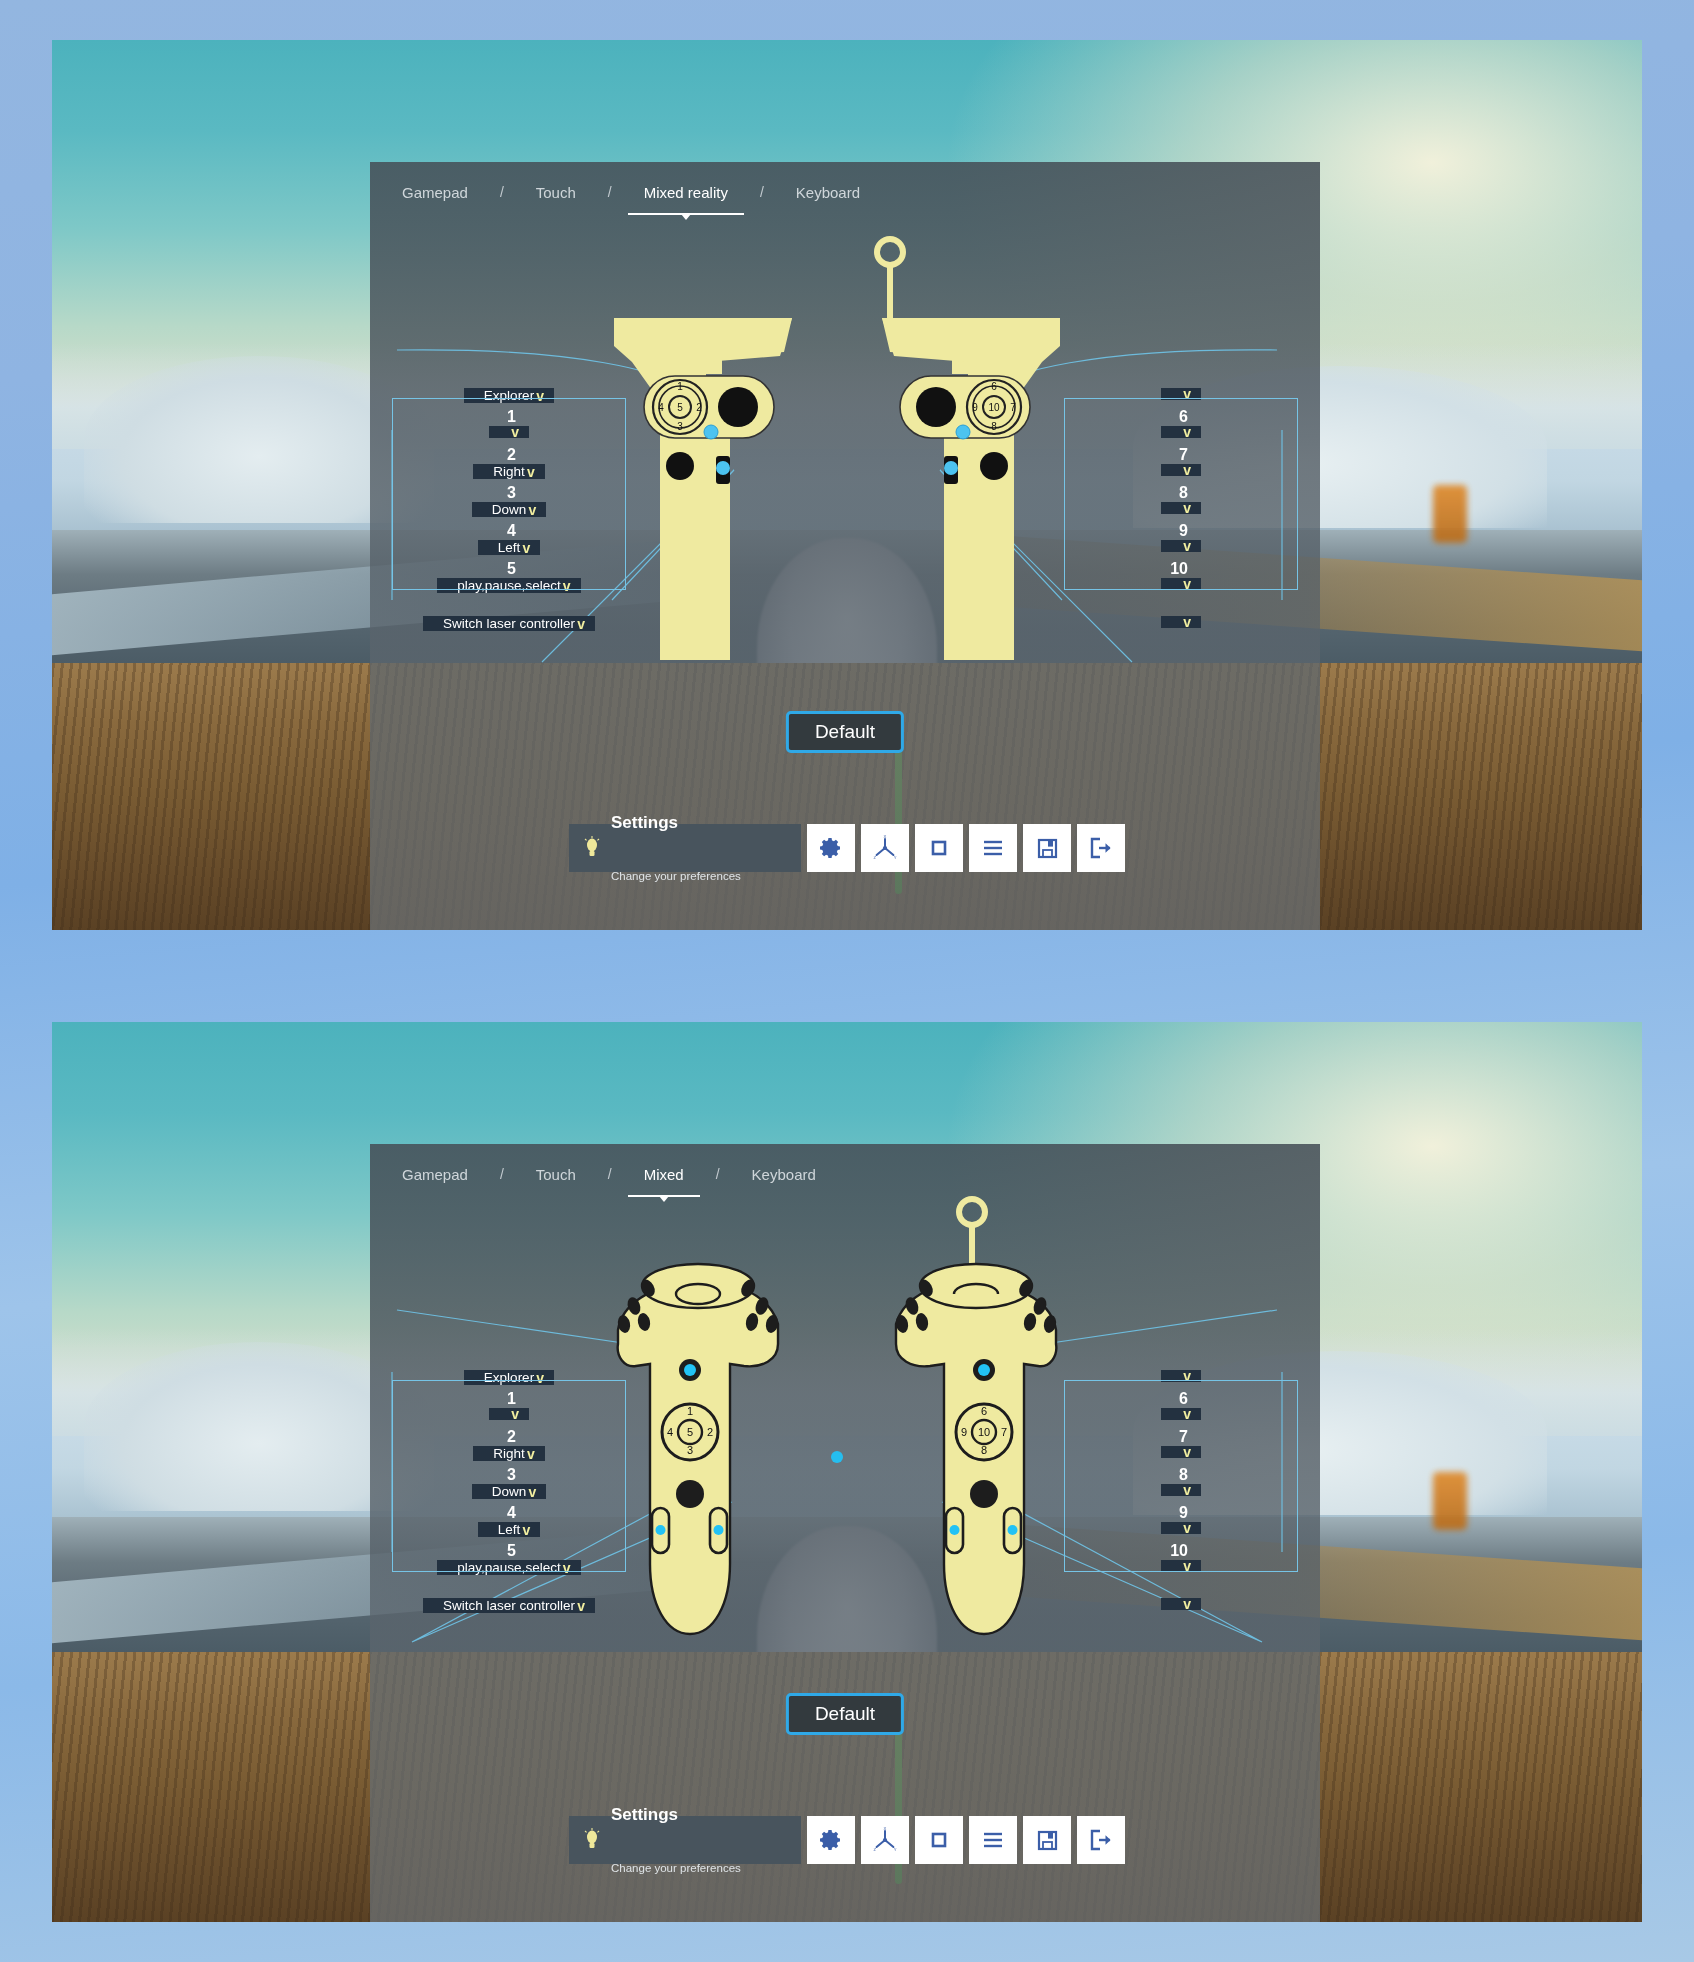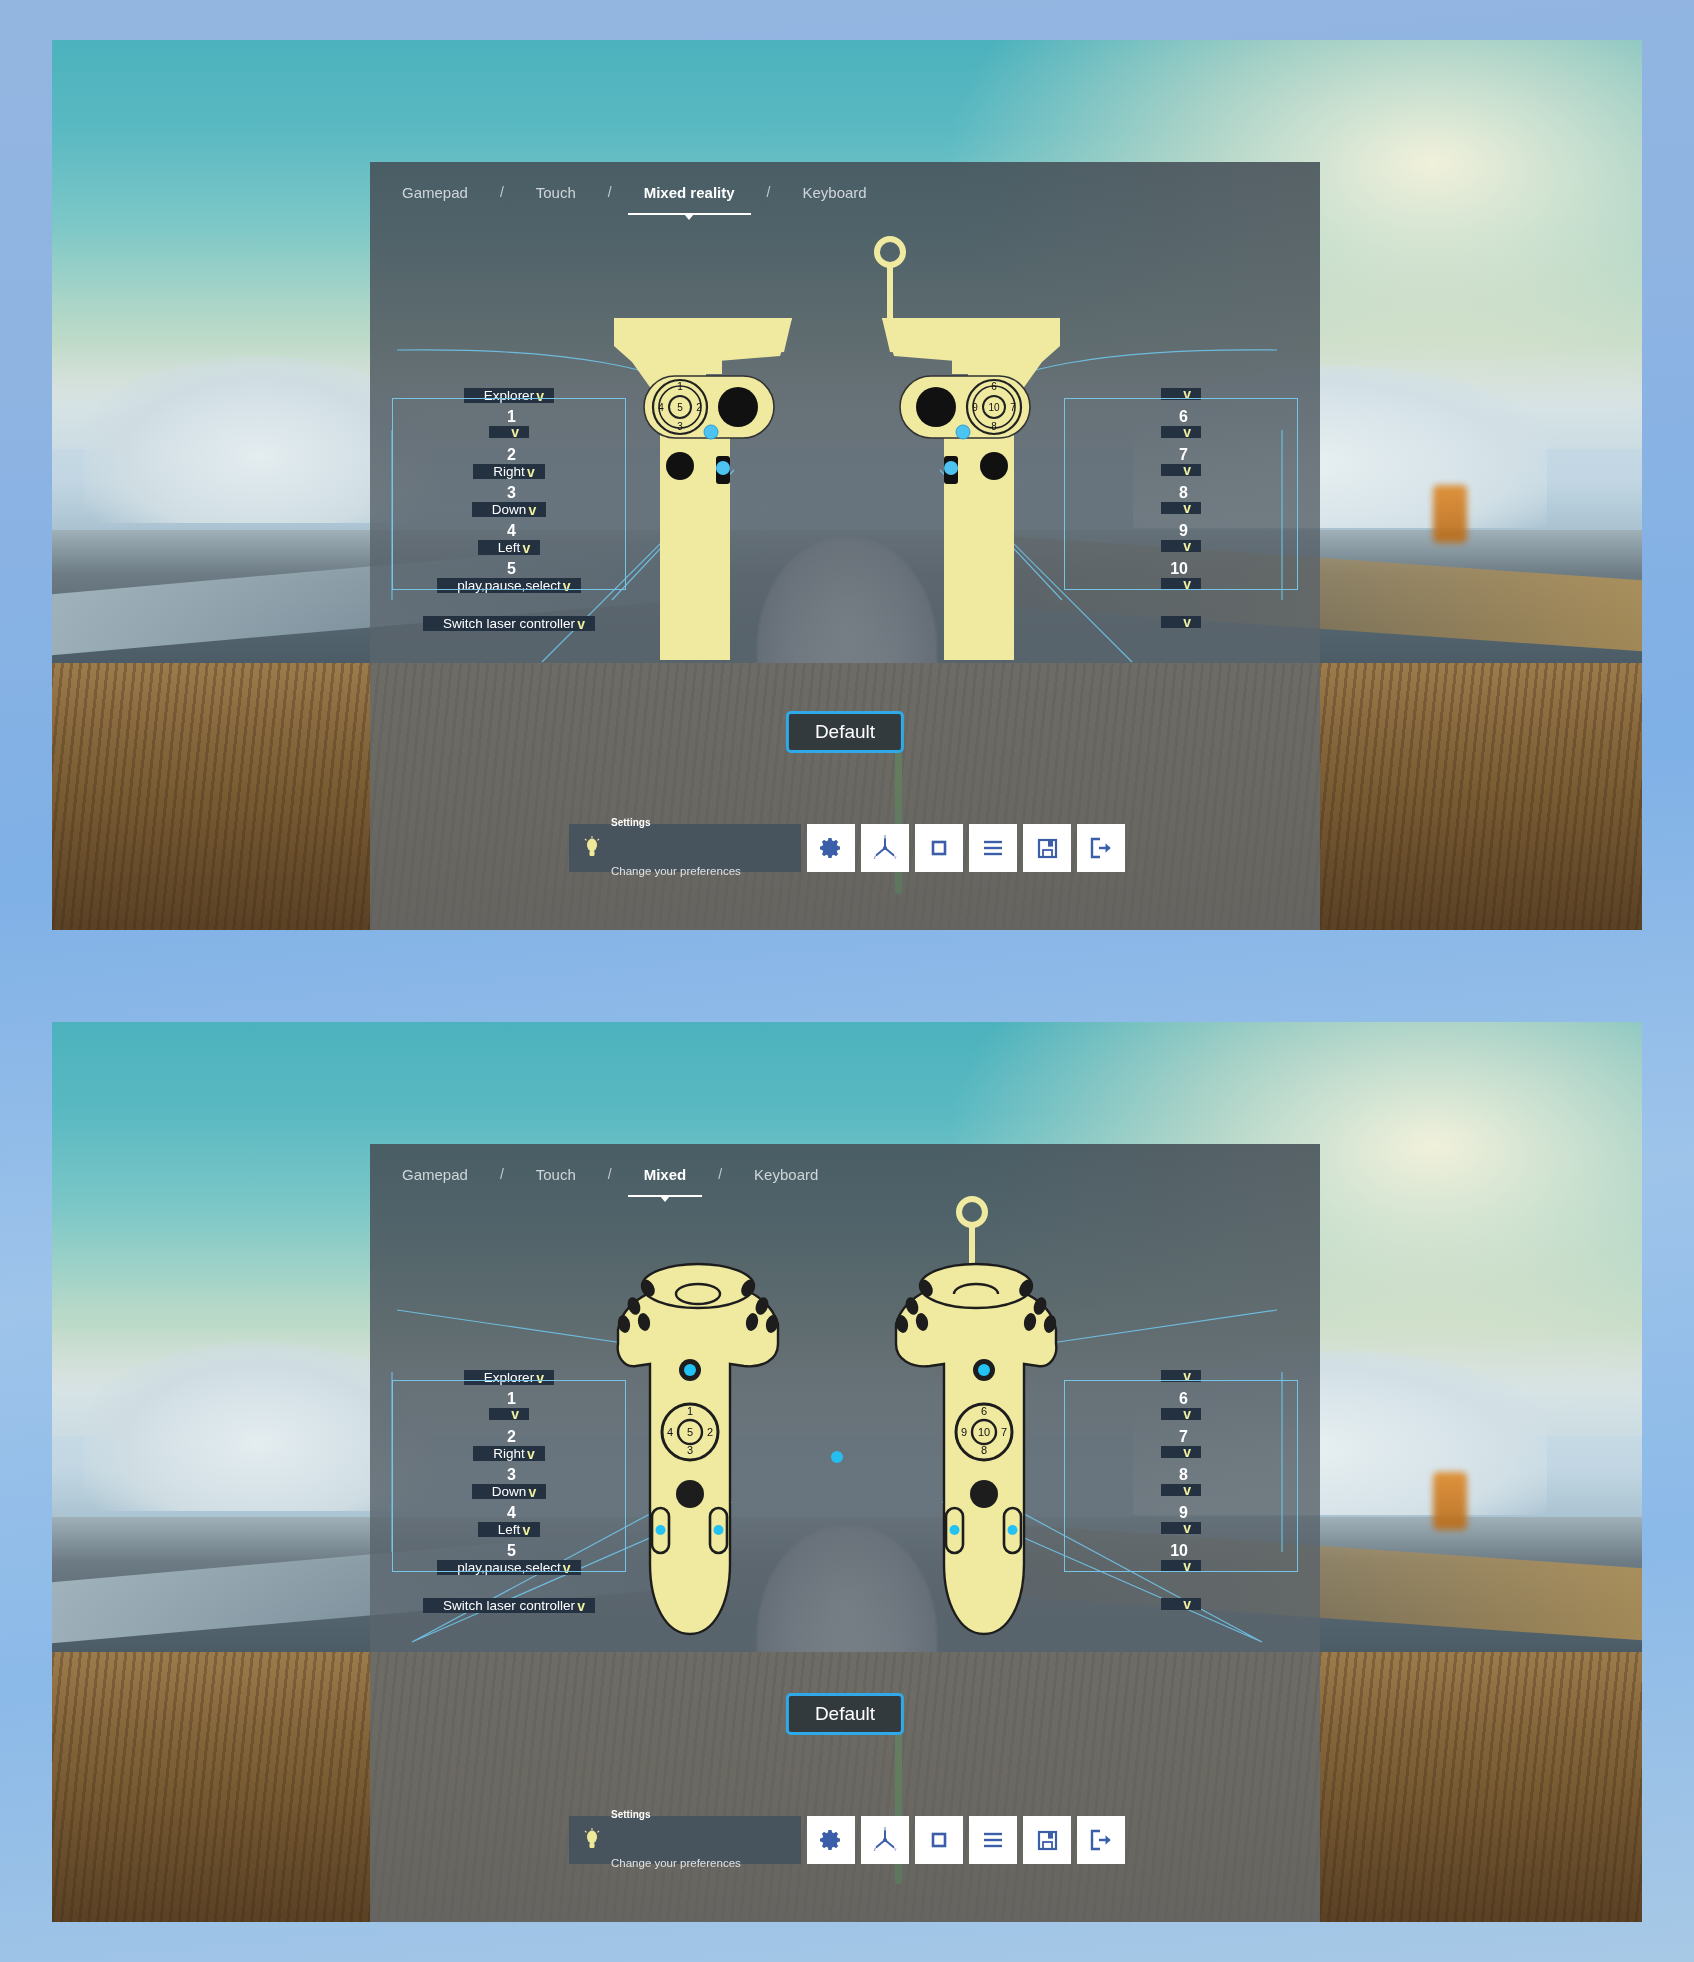--- a/index.html
+++ b/index.html
@@ -96,21 +96,21 @@
     background:linear-gradient(180deg,rgba(70,80,88,.88) 0%,rgba(78,88,96,.80) 35%,rgba(96,106,114,.72) 70%,rgba(110,120,128,.66) 100%);
   }
 
   
   .tabbar{
     display:flex; align-items:center;
     padding:12px 30px 0 30px; height:48px;
     font-size:15px;
   }
   .tab{ color:#cfd6da; cursor:pointer; position:relative; padding:4px 2px; white-space:nowrap; }
-  .tab.active{ color:#ffffff; font-weight:bold; }
+  .tab.active{ color:#ffffff; font-weight:normal; }
   .tab.active .uline{
     position:absolute; left:-14px; right:-14px; bottom:-10px; height:2px; background:#ffffff;
   }
   .tab.active .uline:after{
     content:""; position:absolute; left:50%; margin-left:-5px; top:1px;
     border-left:5px solid transparent; border-right:5px solid transparent;
     border-top:6px solid #ffffff;
   }
   .sep{ color:#c3cbd0; margin:0 30px; font-size:14px; }
 
@@ -163,21 +163,21 @@
   
   .toolbar{
     position:absolute; left:50%; transform:translateX(-50%);
     bottom:58px; display:flex; align-items:stretch; gap:6px;
   }
   .settings-card{
     width:232px; height:48px; background:#48545d;
     display:flex; align-items:center; padding-left:10px; cursor:pointer;
   }
   .bulb{ width:26px; text-align:center; font-size:20px; line-height:1; margin-right:6px; }
-  .settings-txt .t1{ color:#ffffff; font-size:10px; font-weight:bold; line-height:1.25; }
+  .settings-txt .t1{ color:#ffffff; font-size:17px; font-weight:bold; line-height:1.25; }
   .settings-txt .t2{ color:#dfe4e7; font-size:11.5px; line-height:1.3;margin-top:35px; }
   .tbtn{
     width:48px; height:48px; background:#ffffff;
     display:flex; align-items:center; justify-content:center; cursor:pointer;
   }
   .tbtn svg{ display:block; }
 </style>
 </head>
 <body>
 

